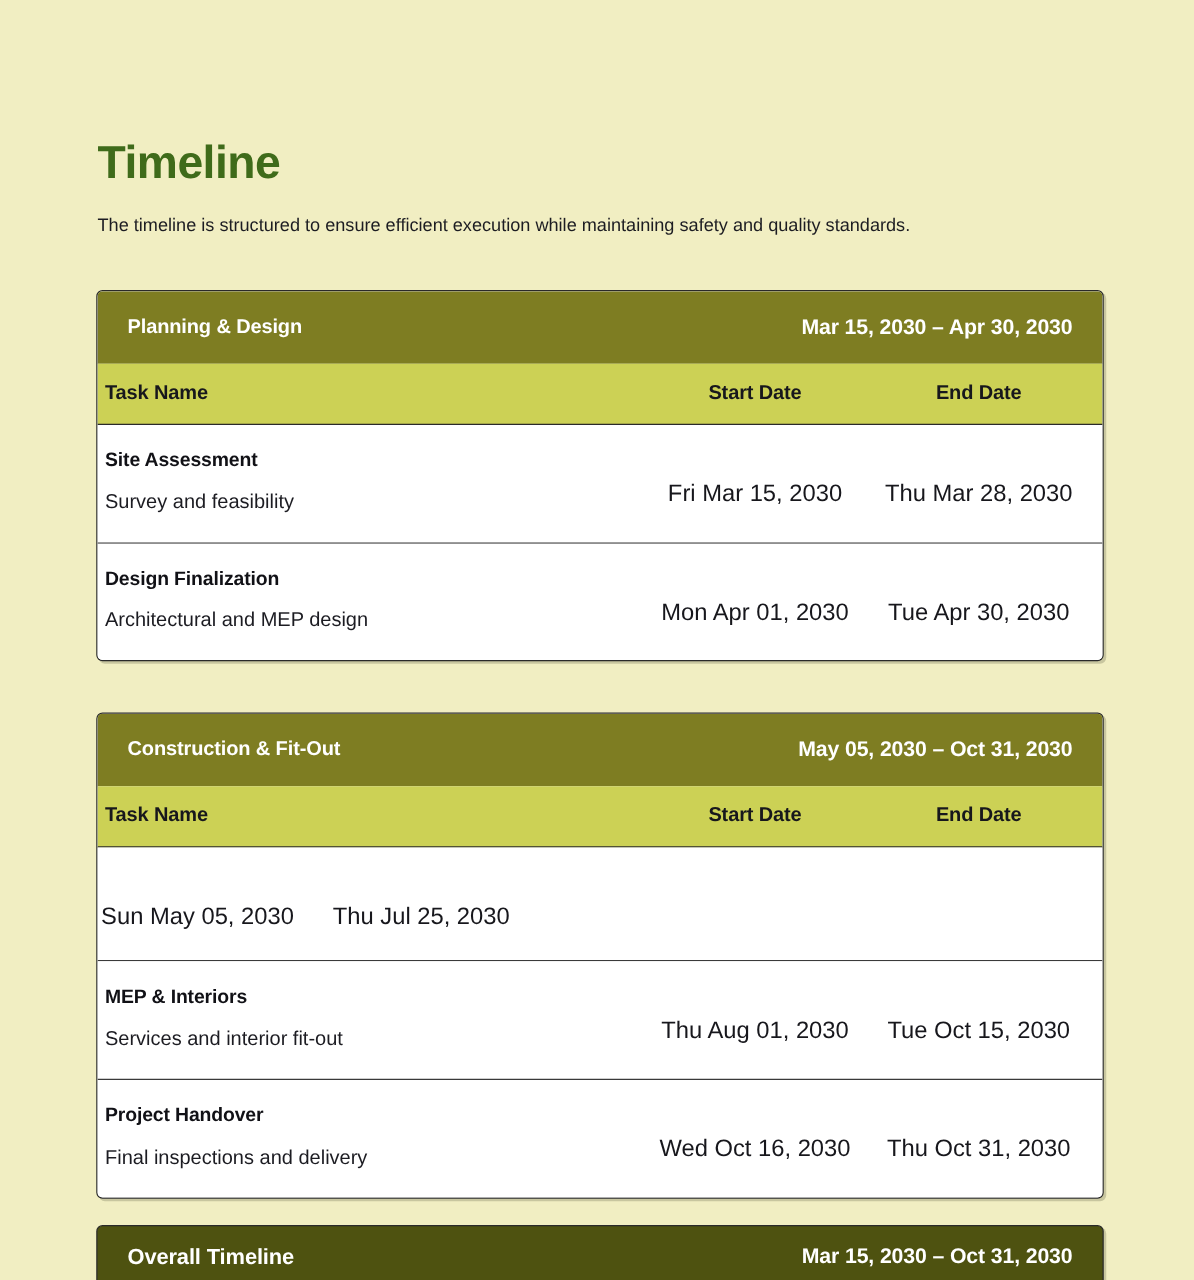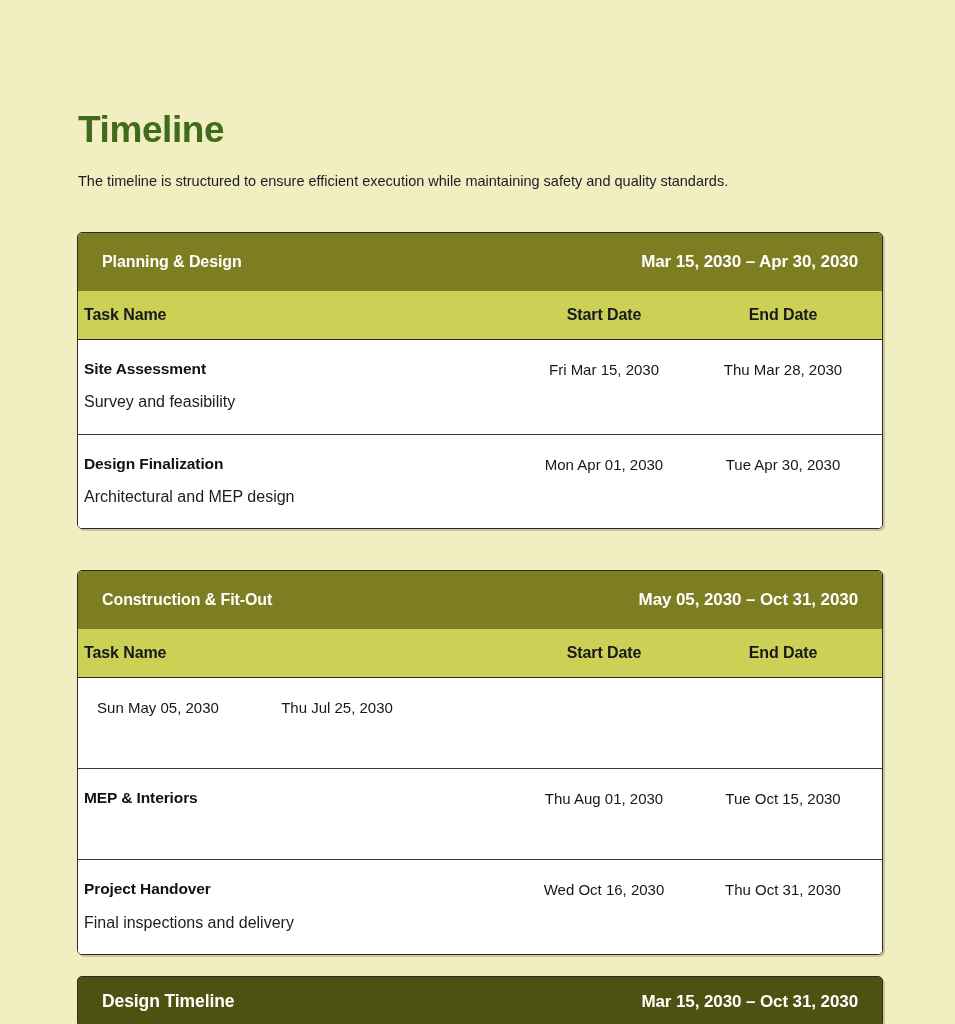--- a/index.html
+++ b/index.html
@@ -145,24 +145,25 @@
     color: #1c1c22;
     font-size: 16px;
     font-weight: normal;
     line-height: 1.2;
     margin-top: 14px;
   }
 
   .date-val {
     display: block;
     color: #17171c;
-    font-size: 15px;
+    font-size: 19px;
     font-weight: normal;
     line-height: 1.2;
     padding-top: 1px;
+    margin-top: 24px;
   }
 
   
   .overall-bar {
     margin-top: 21px;
     background: #4e5210;
     border: 1px solid #2a2a2a;
     border-radius: 5px;
     box-shadow: 2px 2px 0 rgba(40,40,20,0.20);
     height: 51px;
@@ -252,20 +253,21 @@
           <span class="date-val">Sun May 05, 2030</span>
         </div>
         <div class="c-end">
           <span class="date-val">Thu Jul 25, 2030</span>
         </div>
       </div>
 
       <div class="task-row">
         <div class="c-task">
           <span class="task-name">MEP &amp; Interiors</span>
+          <span class="task-desc">Services and interior fit-out</span>
         </div>
         <div class="c-start">
           <span class="date-val">Thu Aug 01, 2030</span>
         </div>
         <div class="c-end">
           <span class="date-val">Tue Oct 15, 2030</span>
         </div>
       </div>
 
       <div class="task-row">
@@ -276,18 +278,18 @@
         <div class="c-start">
           <span class="date-val">Wed Oct 16, 2030</span>
         </div>
         <div class="c-end">
           <span class="date-val">Thu Oct 31, 2030</span>
         </div>
       </div>
     </div>
 
     <div class="overall-bar">
-      <span class="overall-label">Design Timeline</span>
+      <span class="overall-label">Overall Timeline</span>
       <span class="overall-range">Mar 15, 2030 – Oct 31, 2030</span>
     </div>
 
   </div>
 </div>
 
 </body></html>

